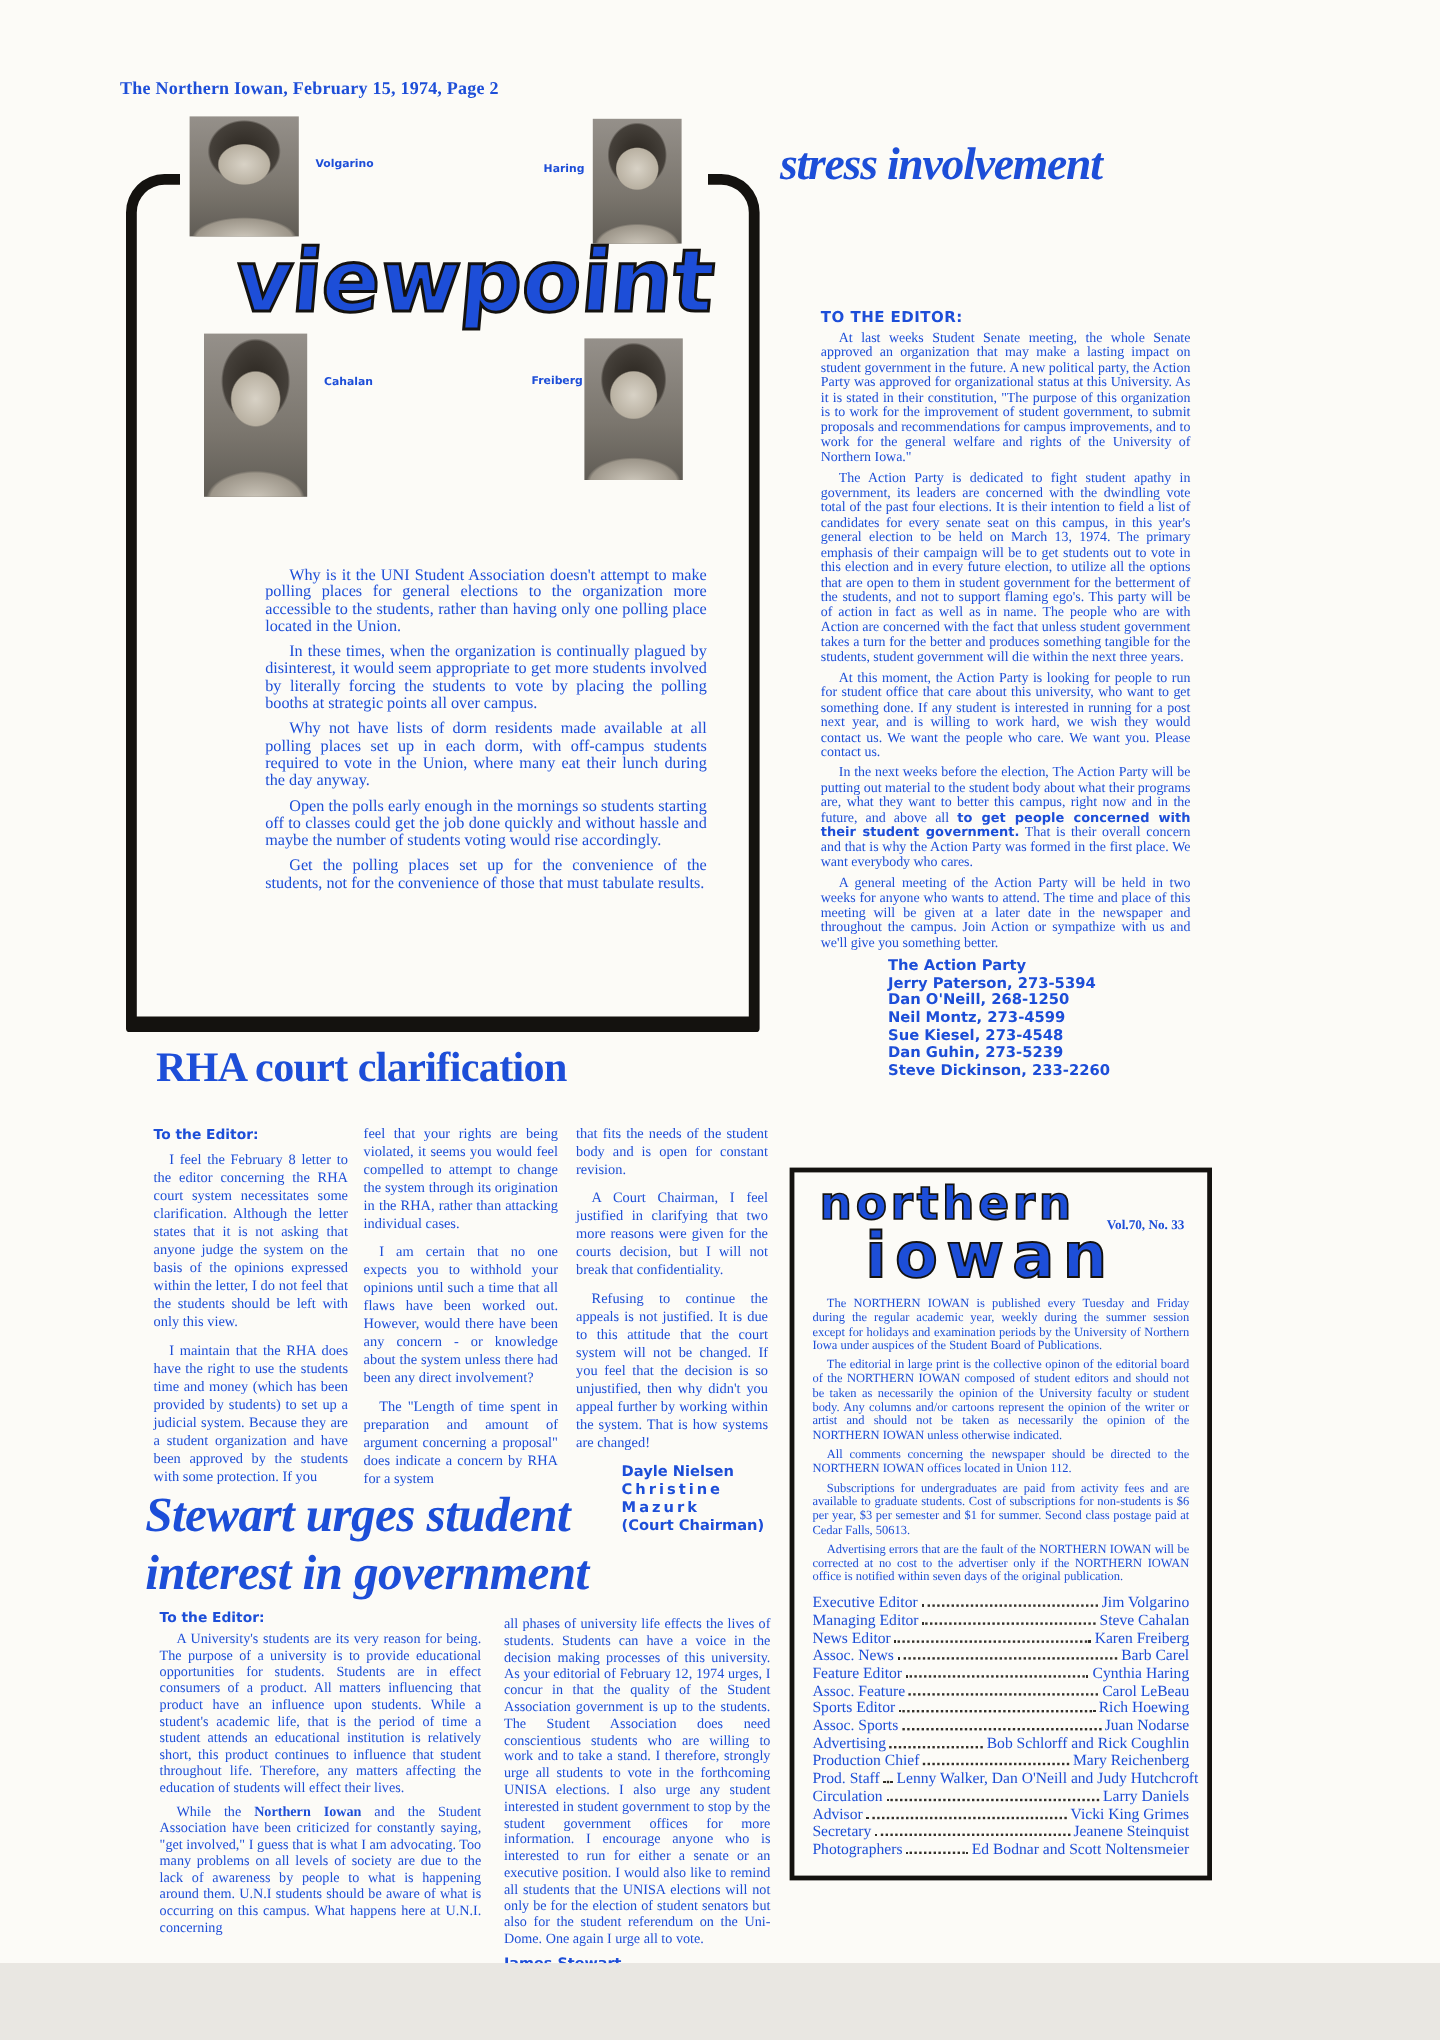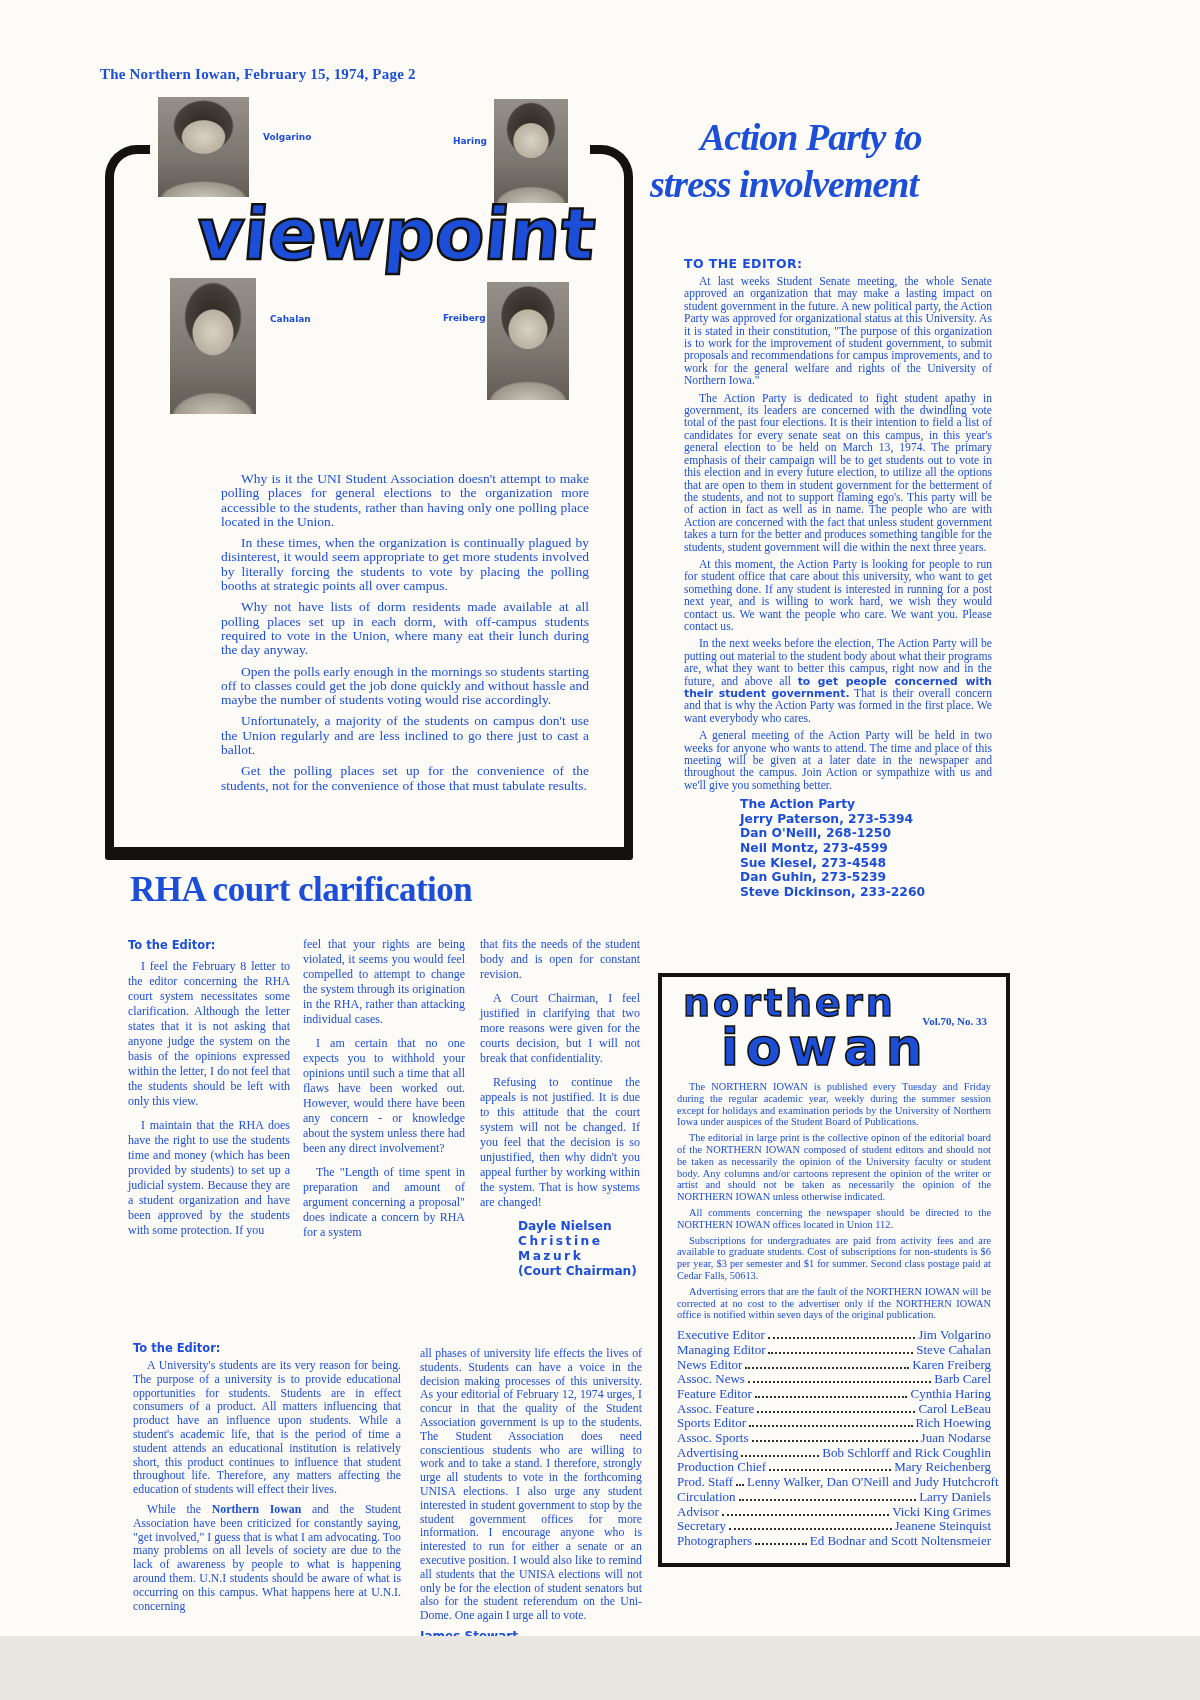--- a/index.html
+++ b/index.html
@@ -147,25 +147,24 @@
   <div class="photo" style="left:487px;top:282px;width:82px;height:118px;"></div>
   <div class="photo-label" style="left:443px;top:313px;">Freiberg</div>
 
   <div class="vp-logo">viewpoint</div>
 
   <div class="polling-body">
     <p>Why is it the UNI Student Association doesn't attempt to make polling places for general elections to the organization more accessible to the students, rather than having only one polling place located in the Union.</p>
     <p>In these times, when the organization is continually plagued by disinterest, it would seem appropriate to get more students involved by literally forcing the students to vote by placing the polling booths at strategic points all over campus.</p>
     <p>Why not have lists of dorm residents made available at all polling places set up in each dorm, with off-campus students required to vote in the Union, where many eat their lunch during the day anyway.</p>
     <p>Open the polls early enough in the mornings so students starting off to classes could get the job done quickly and without hassle and maybe the number of students voting would rise accordingly.</p>
-    <p>Unfortunately, a majority of the students on campus don't use the Union regularly and are less inclined to go there just to cast a ballot.</p>
     <p>Get the polling places set up for the convenience of the students, not for the convenience of those that must tabulate results.</p>
   </div>
 
-  <h1 class="ap-title"><span class="l1">Action Party to</span><span class="l2">stress involvement</span></h1>
+  <h1 class="ap-title"><span class="l2">stress involvement</span></h1>
   <div class="ap-sal">TO THE EDITOR:</div>
   <div class="ap-body">
     <p>At last weeks Student Senate meeting, the whole Senate approved an organization that may make a lasting impact on student government in the future. A new political party, the Action Party was approved for organizational status at this University. As it is stated in their constitution, "The purpose of this organization is to work for the improvement of student government, to submit proposals and recommendations for campus improvements, and to work for the general welfare and rights of the University of Northern Iowa."</p>
     <p>The Action Party is dedicated to fight student apathy in government, its leaders are concerned with the dwindling vote total of the past four elections. It is their intention to field a list of candidates for every senate seat on this campus, in this year's general election to be held on March 13, 1974. The primary emphasis of their campaign will be to get students out to vote in this election and in every future election, to utilize all the options that are open to them in student government for the betterment of the students, and not to support flaming ego's. This party will be of action in fact as well as in name. The people who are with Action are concerned with the fact that unless student government takes a turn for the better and produces something tangible for the students, student government will die within the next three years.</p>
     <p>At this moment, the Action Party is looking for people to run for student office that care about this university, who want to get something done. If any student is interested in running for a post next year, and is willing to work hard, we wish they would contact us. We want the people who care. We want you. Please contact us.</p>
     <p><span>In the next weeks before the election, The Action Party will be putting out material to the student body about what their programs are, what they want to better this campus, right now and in the future, and above all </span><b class="sans">to get people concerned with their student government.</b><span> That is their overall concern and that is why the Action Party was formed in the first place. We want everybody who cares.</span></p>
     <p>A general meeting of the Action Party will be held in two weeks for anyone who wants to attend. The time and place of this meeting will be given at a later date in the newspaper and throughout the campus. Join Action or sympathize with us and we'll give you something better.</p>
     <div class="ap-sigs">
       <div>The Action Party</div>
       <div>Jerry Paterson, 273-5394</div>
@@ -192,20 +191,21 @@
       <div class="spread">Christine Mazurk</div>
       <div>(Court Chairman)</div>
     </div>
   </div>
   <div class="rha-col rha-c2">
     <p class="cont">feel that your rights are being violated, it seems you would feel compelled to attempt to change the system through its origination in the RHA, rather than attacking individual cases.</p>
     <p>I am certain that no one expects you to withhold your opinions until such a time that all flaws have been worked out. However, would there have been any concern - or knowledge about the system unless there had been any direct involvement?</p>
     <p>The "Length of time spent in preparation and amount of argument concerning a proposal" does indicate a concern by RHA for a system</p>
   </div>
 
+  <h1 class="st-title"><span>Stewart urges student</span><br><span>interest in government</span></h1>
   <div class="st-sal">To the Editor:</div>
   <div class="st-col st-c1">
     <p>A University's students are its very reason for being. The purpose of a university is to provide educational opportunities for students. Students are in effect consumers of a product. All matters influencing that product have an influence upon students. While a student's academic life, that is the period of time a student attends an educational institution is relatively short, this product continues to influence that student throughout life. Therefore, any matters affecting the education of students will effect their lives.</p>
     <p><span>While the </span><b class="sans">Northern Iowan</b><span> and the Student Association have been criticized for constantly saying, "get involved," I guess that is what I am advocating. Too many problems on all levels of society are due to the lack of awareness by people to what is happening around them. U.N.I students should be aware of what is occurring on this campus. What happens here at U.N.I. concerning</span></p>
   </div>
   <div class="st-col st-c2">
     <p class="cont">all phases of university life effects the lives of students. Students can have a voice in the decision making processes of this university. As your editorial of February 12, 1974 urges, I concur in that the quality of the Student Association government is up to the students. The Student Association does need conscientious students who are willing to work and to take a stand. I therefore, strongly urge all students to vote in the forthcoming UNISA elections. I also urge any student interested in student government to stop by the student government offices for more information. I encourage anyone who is interested to run for either a senate or an executive position. I would also like to remind all students that the UNISA elections will not only be for the election of student senators but also for the student referendum on the Uni-Dome. One again I urge all to vote.</p>
     <div class="st-sigs">
       <div>James Stewart</div>
       <div>UNISA President</div>

